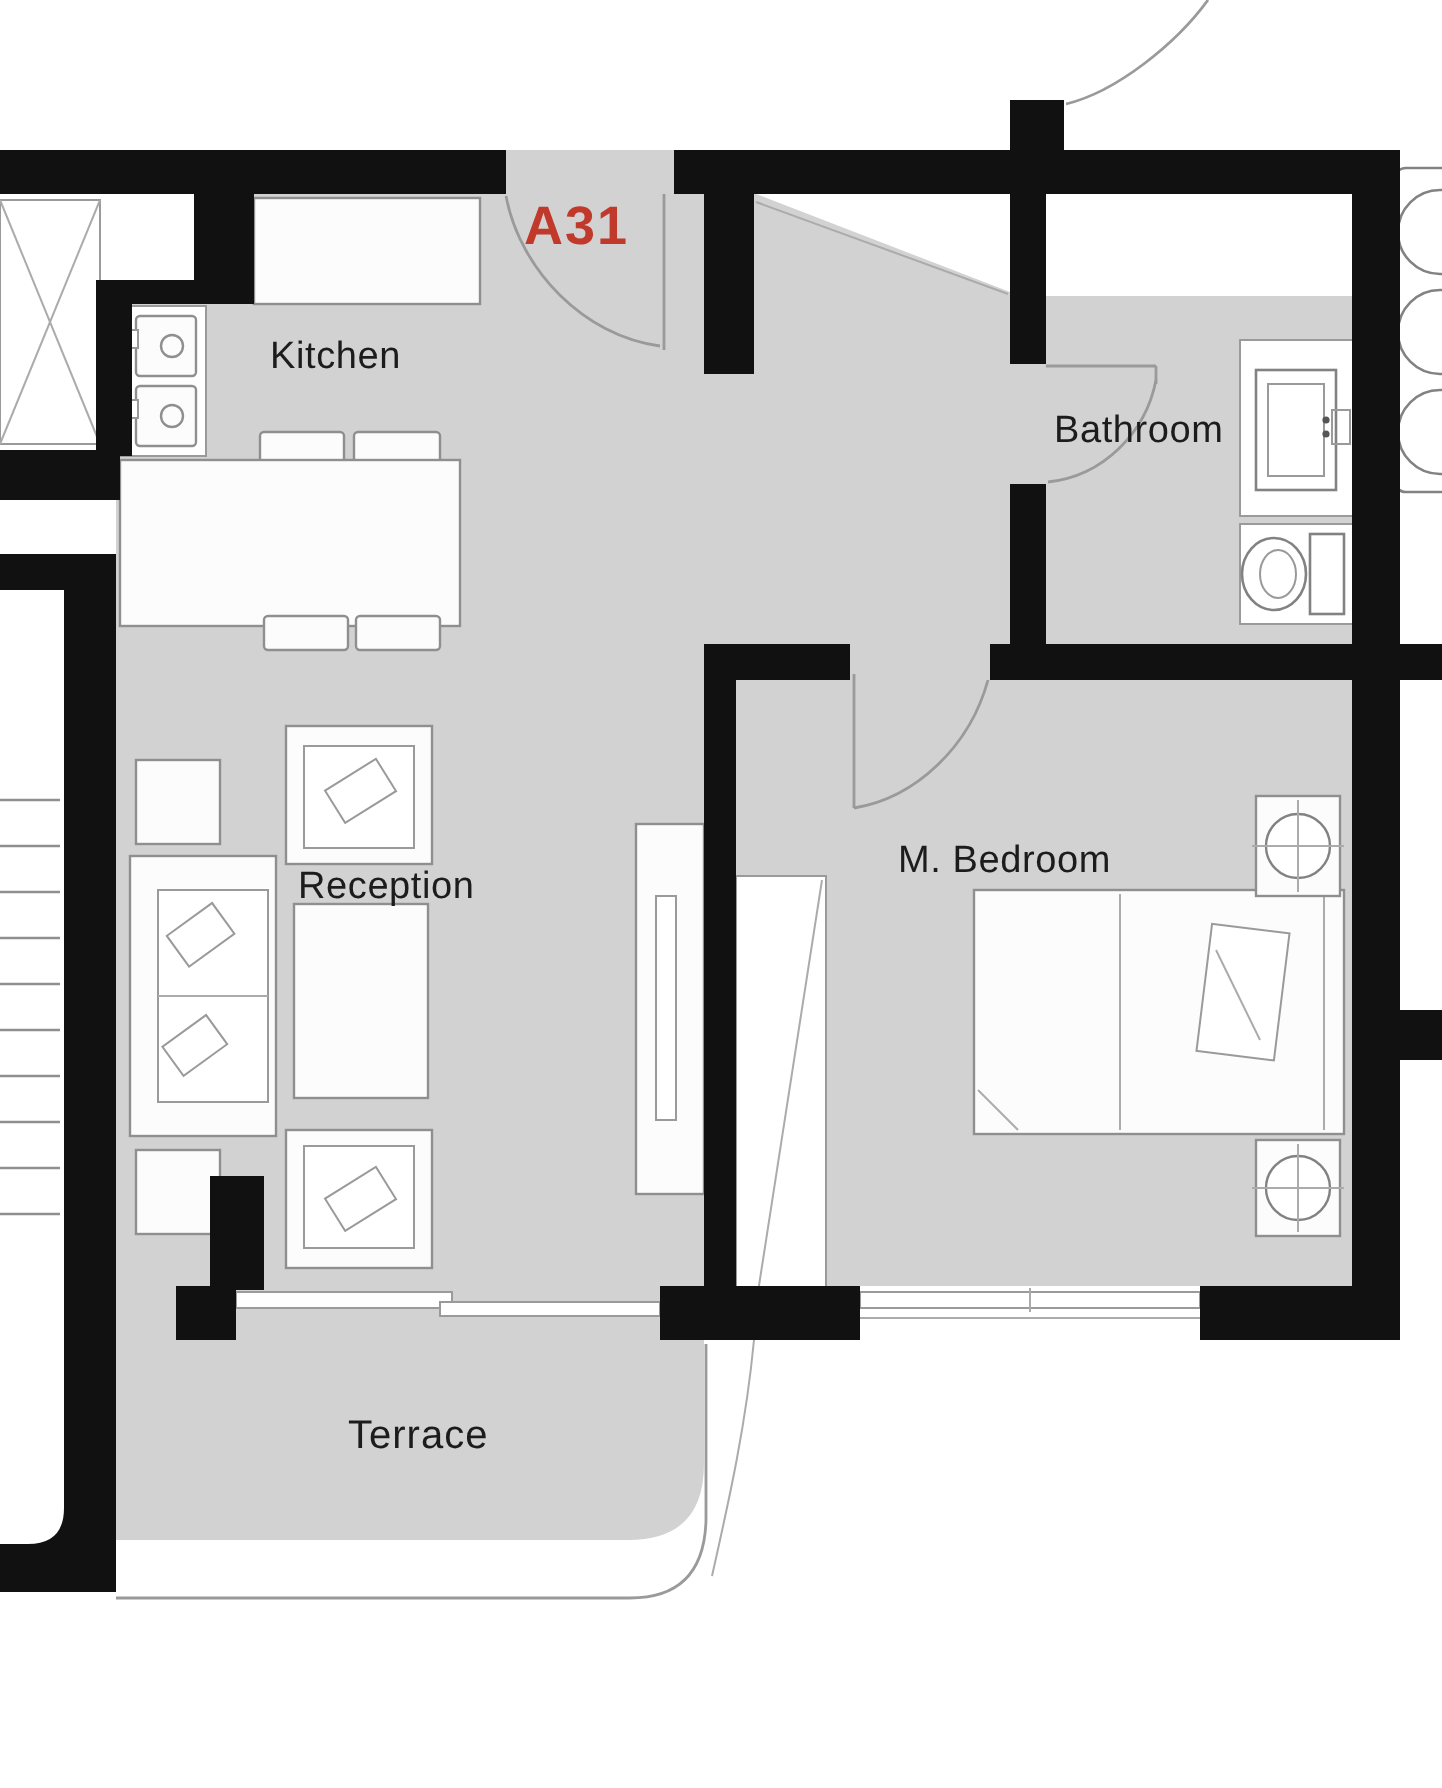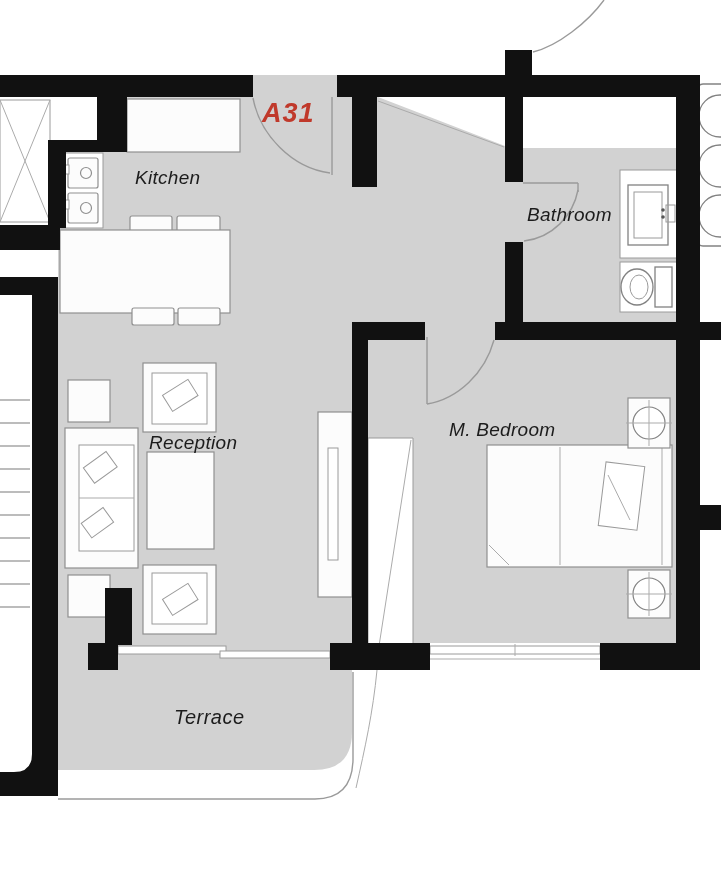--- a/index.html
+++ b/index.html
@@ -1,16 +1,16 @@
 <!DOCTYPE html>
 <html><head>
 <meta charset="utf-8">
 <style>
   html,body{margin:0;padding:0;background:#ffffff;}
-  #stage{position:relative;width:721px;height:894px;background:#ffffff;overflow:hidden;font-style:italic;}
+  #stage{position:relative;width:721px;height:894px;background:#ffffff;overflow:hidden;}
   svg{display:block;}
   .wall{fill:#111111;stroke:none;}
   .floor{fill:#d2d2d2;stroke:none;}
   .whitecut{fill:#ffffff;stroke:none;}
   .fur{fill:#fcfcfc;stroke:#8f8f8f;stroke-width:1.2;}
   .fur-thin{fill:#ffffff;stroke:#9a9a9a;stroke-width:1;}
   .thin{stroke:#9a9a9a;stroke-width:1.4;fill:none;}
   .hair{stroke:#ababab;stroke-width:1;fill:none;}
   .stair-line{stroke:#8f8f8f;stroke-width:1.2;}
   .room-label{font-family:"Liberation Sans",sans-serif;font-size:19px;fill:#1c1c1c;letter-spacing:0.3px;}

